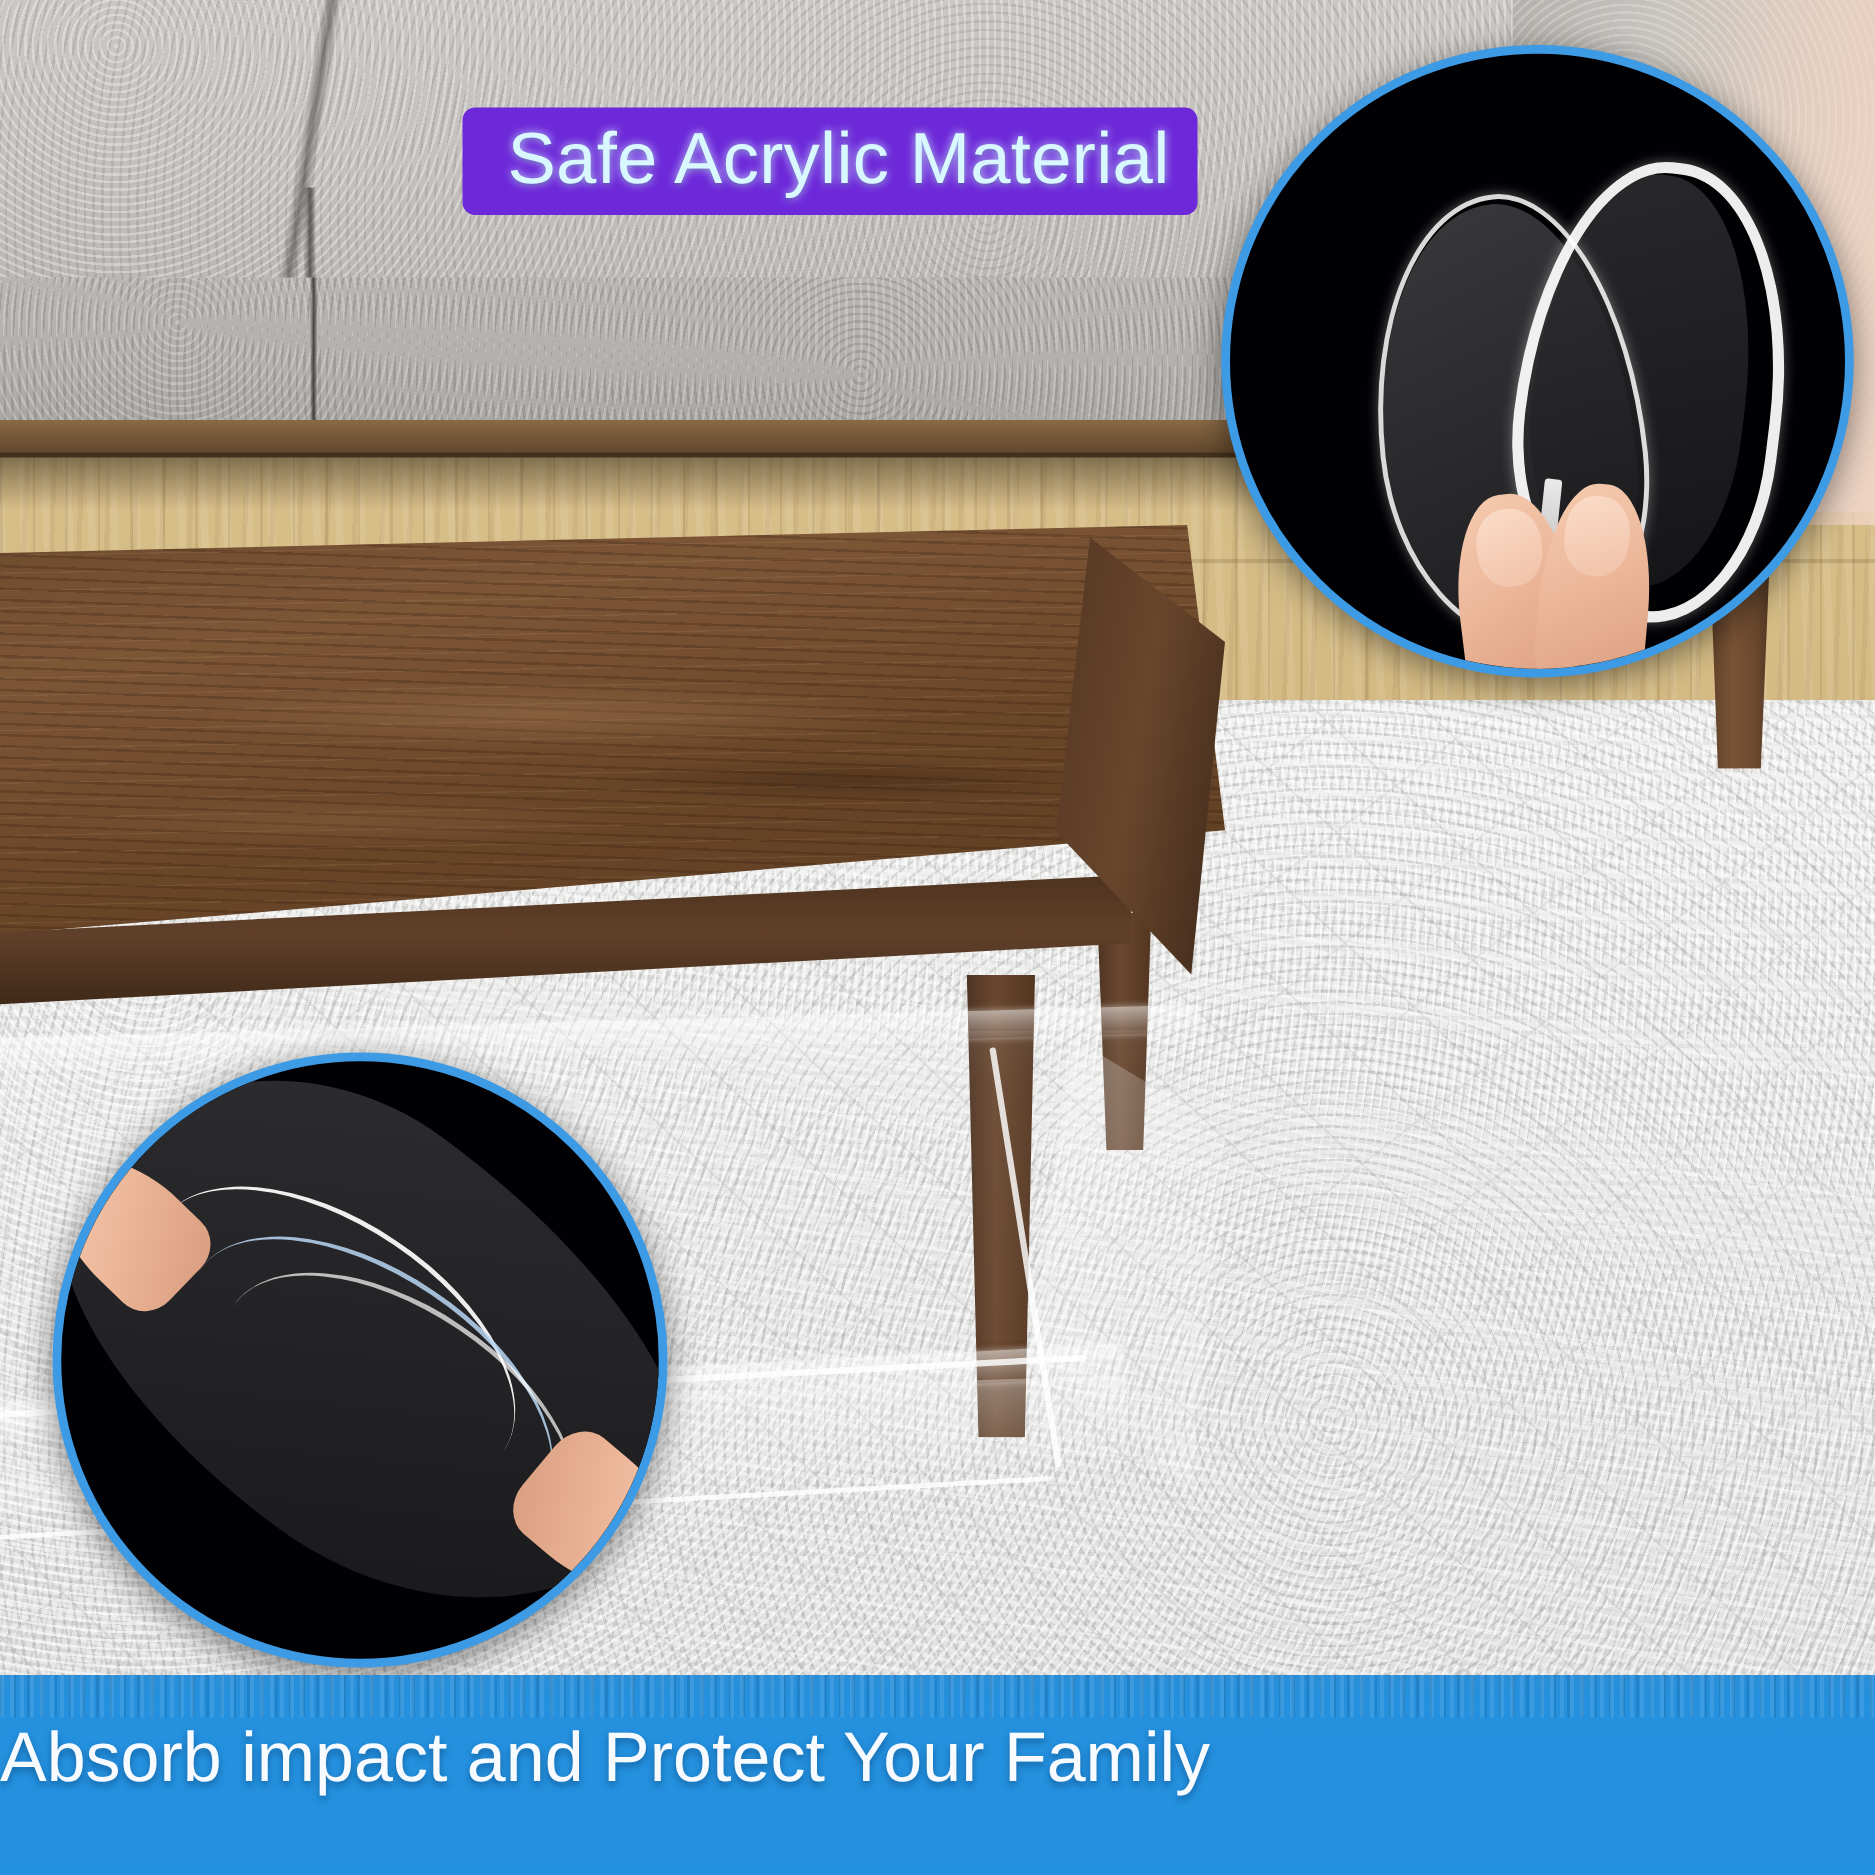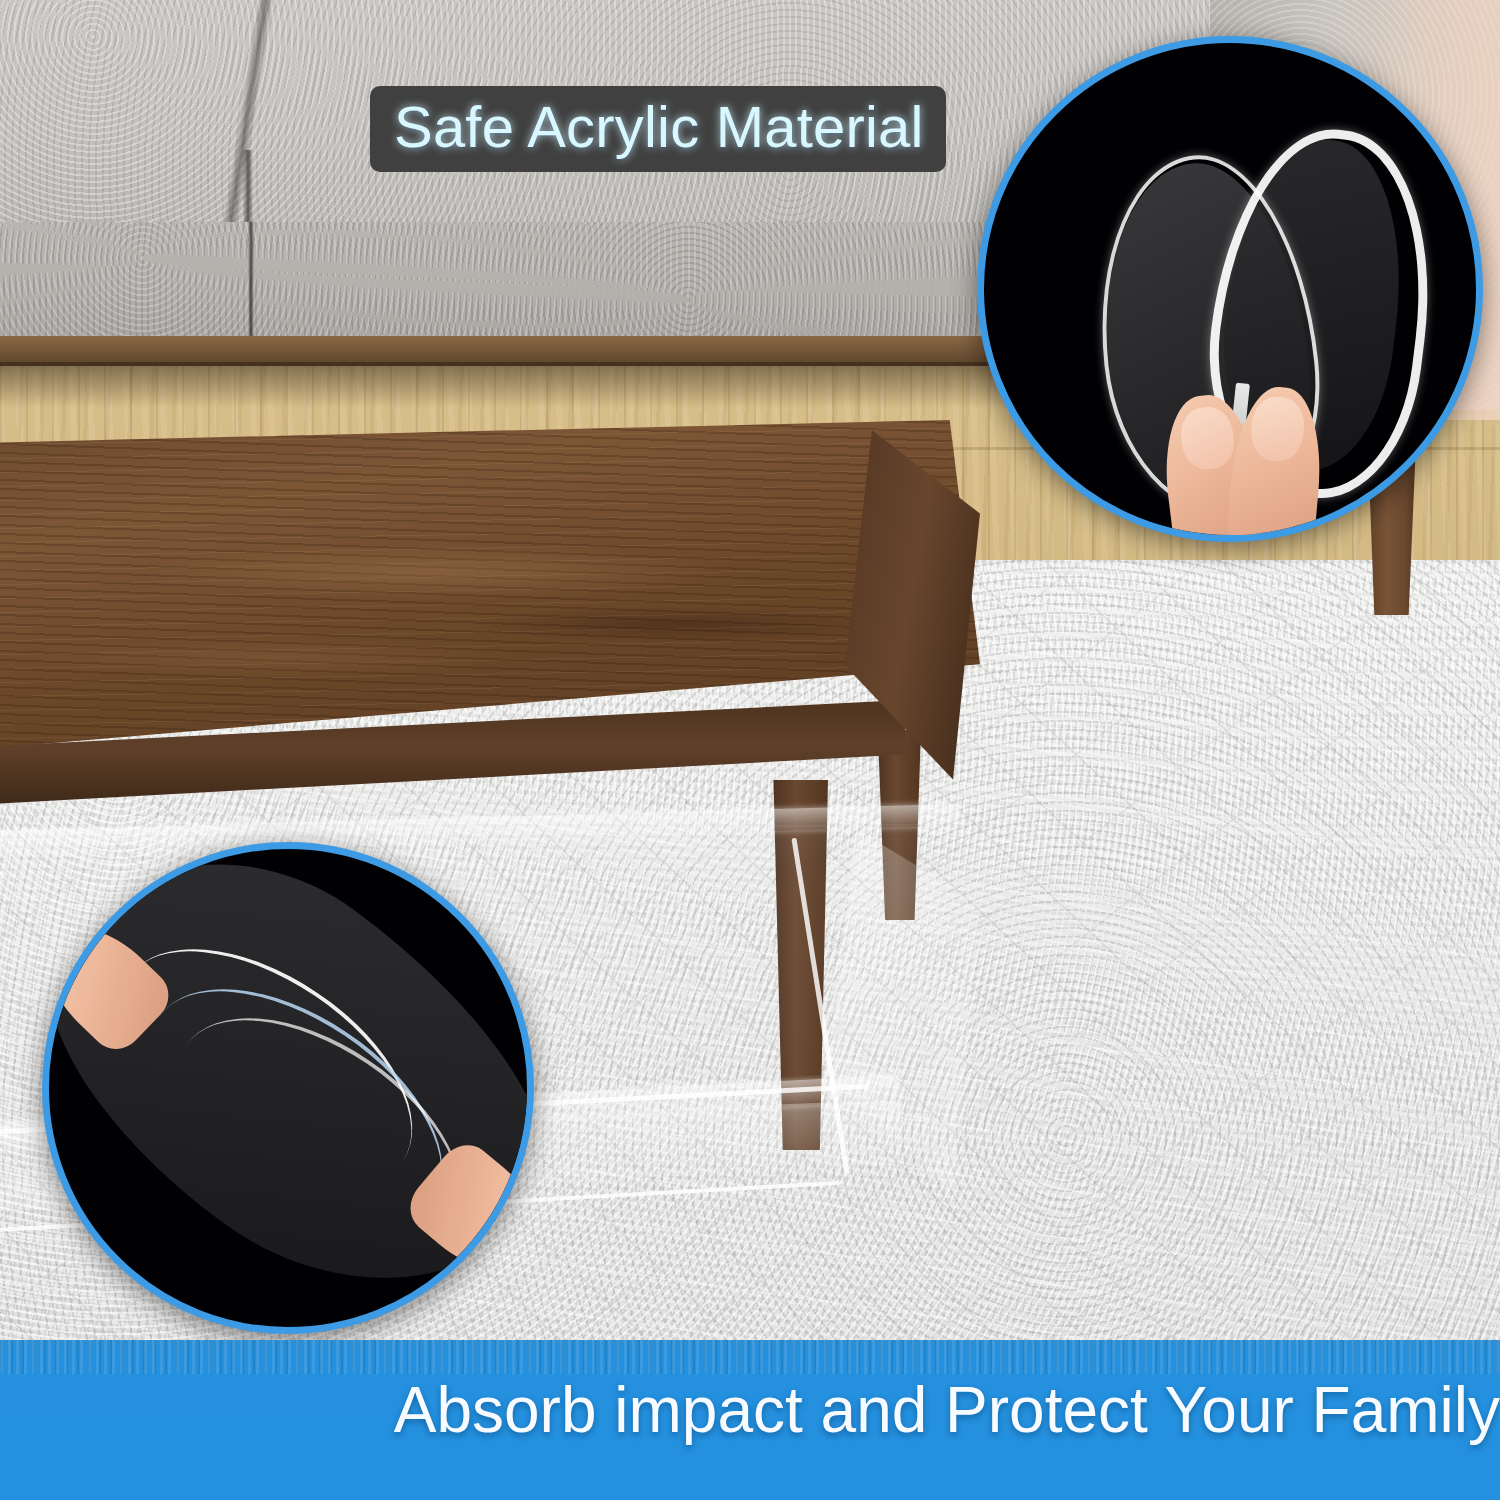--- a/index.html
+++ b/index.html
@@ -323,26 +323,26 @@
     left: 110px; top: 196px; width: 320px; height: 175px;
     transform: rotate(34deg);
     border-top-color: rgba(255,255,255,.7);
   }
   .finger-bl-1 { left: 8px; top: 70px; width: 90px; height: 128px; transform: rotate(-46deg); }
   .finger-bl-2 { left: 382px; top: 300px; width: 100px; height: 130px; transform: rotate(130deg); }
 
   
   .badge {
     position: absolute;
-    background: #404040;
+    background: #6d28d9;
     border-radius: 10px;
     color: #d9f7ff;
     font-size: 58px;
     line-height: 1;
-    padding: 12px 22px 16px 24px;
+    padding: 12px 22px 16px 36px;
     white-space: nowrap;
     text-shadow: 0 0 8px rgba(210,245,255,.85), 0 2px 3px rgba(0,40,80,.35);
     letter-spacing: .2px;
   }
   #badge-acrylic { left: 370px; top: 86px; }
   #badge-soft { left: 495px; top: 1216px; }
 
   
   .banner {
     position: absolute;
@@ -354,23 +354,23 @@
     position: absolute;
     left: 0; right: 0; top: 0; height: 34px;
     background:
       repeating-linear-gradient(90deg, rgba(255,255,255,.12) 0 3px, rgba(0,0,0,0) 3px 8px),
       repeating-linear-gradient(90deg, rgba(0,0,0,.10) 0 2px, rgba(0,0,0,0) 2px 11px);
     opacity: .85;
   }
   .banner-text {
     position: absolute;
     left: 0; right: 0; top: 38px;
-    text-align: right;
+    text-align: left;
     color: #f7fbff;
-    font-size: 64px;
+    font-size: 56px;
     line-height: 1;
     white-space: nowrap;
     text-shadow: 0 3px 6px rgba(0,50,95,.45);
   }
 </style>
 </head>
 <body>
 
 <div id="stage">
 

